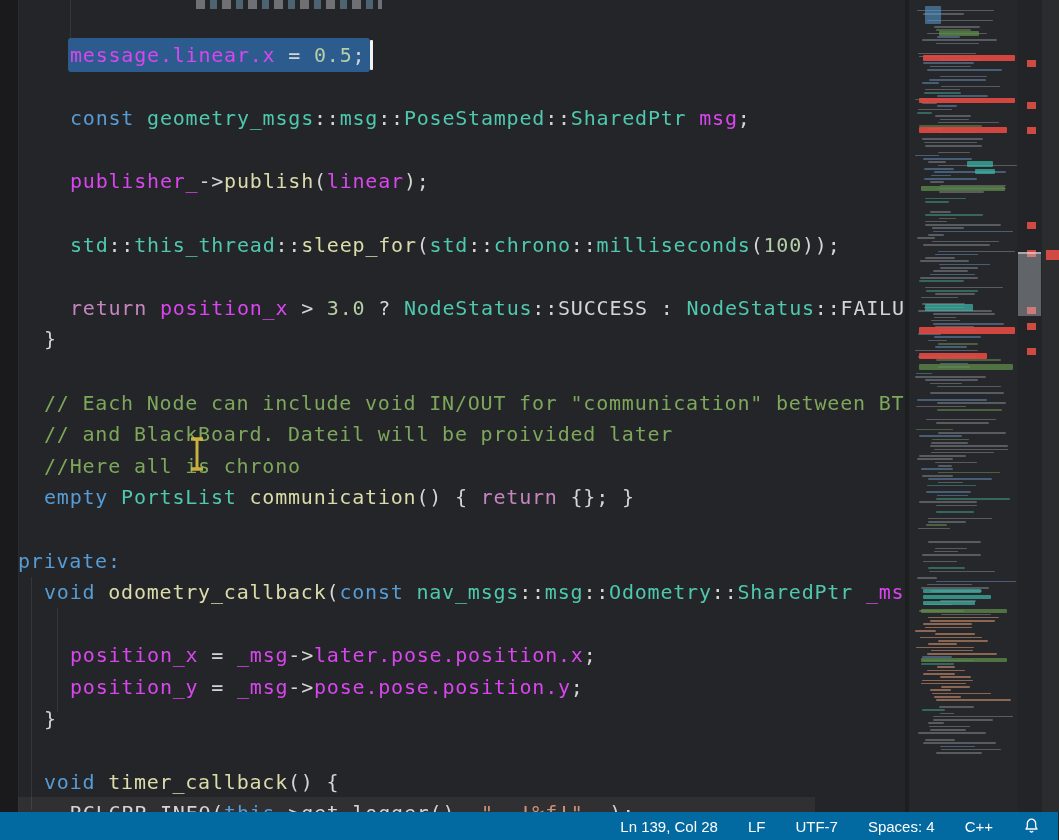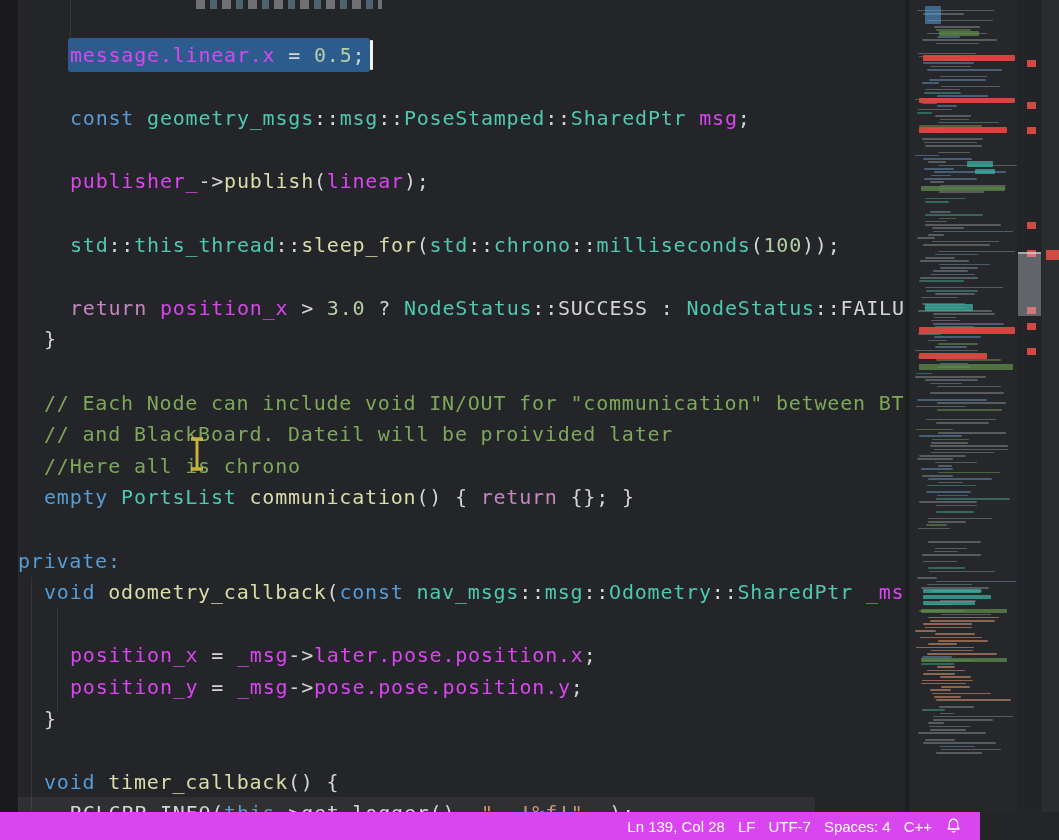--- a/index.html
+++ b/index.html
@@ -21,22 +21,22 @@
   #minimap-seam{position:absolute;left:905px;top:0;width:4px;height:812px;background:#1d1e20;}
   #minimap{position:absolute;left:909px;top:0;width:108px;height:812px;background:#26272a;overflow:hidden;}
   .mm-line{position:absolute;height:1.7px;border-radius:1px;}
   .mm-feat{position:absolute;border-radius:1px;}
   #ruler{position:absolute;left:1017px;top:0;width:25px;height:812px;background:#232427;}
   #scroll-thumb{position:absolute;left:1018px;width:23px;background:rgba(200,205,210,.38);border-top:2px solid rgba(225,228,230,.55);z-index:5;}
   .ruler-mark{position:absolute;left:1027px;width:9px;height:7px;background:#cf4a42;z-index:4;}
   #edge-mark{position:absolute;left:1046px;width:13px;height:10px;background:#d14a44;z-index:4;}
   #right-edge{position:absolute;left:1042px;top:0;width:17px;height:812px;background:#2b2c2e;}
   
-  #status-bar{position:absolute;left:0;top:812px;width:980px;height:28px;background:#d946ef;z-index:10;
-      display:flex;align-items:center;justify-content:flex-end;gap:13px;padding-right:18px;box-sizing:border-box;
+  #status-bar{position:absolute;left:0;top:812px;width:1058px;height:28px;background:#0369a1;z-index:10;
+      display:flex;align-items:center;justify-content:flex-end;gap:30px;padding-right:18px;box-sizing:border-box;
       font-family:"Liberation Sans",sans-serif;font-size:15px;color:#ffffff;}
   .status-item{white-space:nowrap;cursor:pointer;}
   #bell{display:flex;align-items:center;}
   
   #ibeam{position:absolute;z-index:9;}
 </style>
 </head>
 <body>
 
 <div id="screen">

